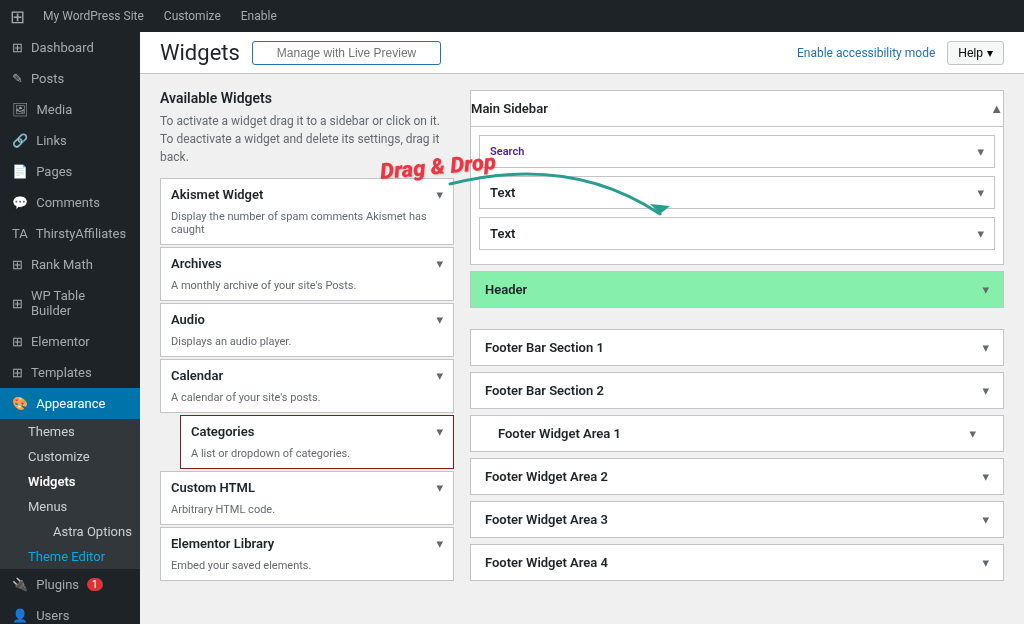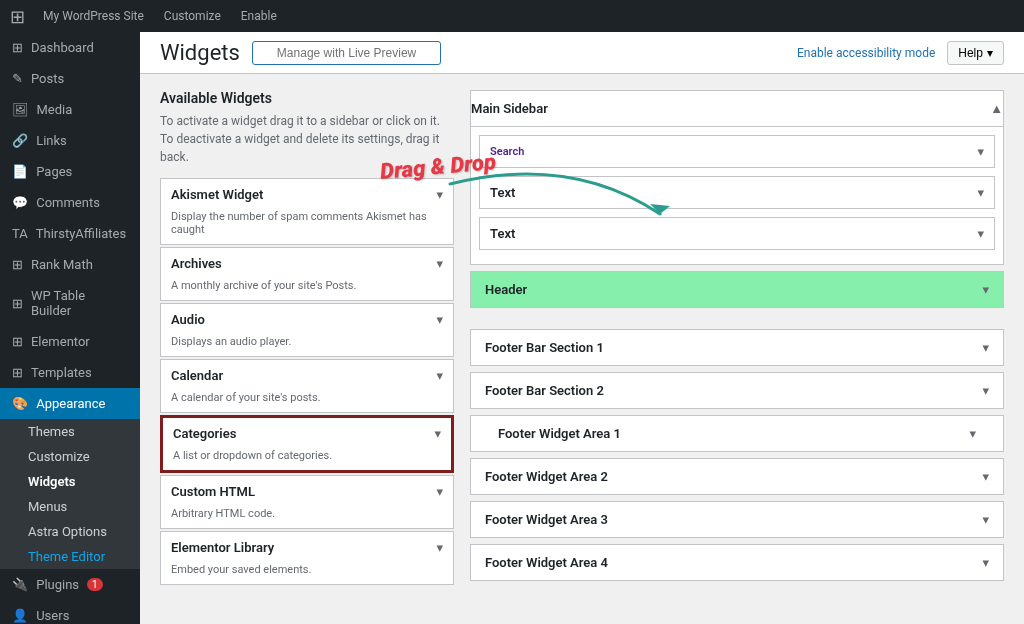--- a/index.html
+++ b/index.html
@@ -72,21 +72,21 @@
         <span>🎨</span>
         <span>Appearance</span>
 
       </div>
 
       <div style="background:#32373c;">
         <div style="padding:5px 12px 5px 28px;color:#ccd0d4;cursor:pointer;font-size:13px;">Themes</div>
         <div style="padding:5px 12px 5px 28px;color:#ccd0d4;cursor:pointer;font-size:13px;">Customize</div>
         <div style="padding:5px 12px 5px 28px;color:#fff;cursor:pointer;font-size:13px;font-weight:600;position:relative;">Widgets</div>
         <div style="padding:5px 12px 5px 28px;color:#ccd0d4;cursor:pointer;font-size:13px;">Menus</div>
-        <div style="padding:5px 4px 5px 28px;color:#ccd0d4;cursor:pointer;font-size:13px;">Astra Options</div>
+        <div style="padding:5px 4px 5px 28px;color:#ccd0d4;cursor:pointer;font-size:13px;margin-left:25px;">Astra Options</div>
         <div style="padding:5px 12px 5px 28px;color:#0ea5e9;cursor:pointer;font-size:13px;">Theme Editor</div>
       </div>
 
       <div style="display:flex;align-items:center;gap:8px;padding:8px 12px;cursor:pointer;color:#a7aaad;font-size:13px;">
         <span>🔌</span>
         <span>Plugins</span>
         <span style="background:#d63638;color:#fff;border-radius:10px;font-size:10px;padding:1px 5px;">1</span>
       </div>
       <div style="display:flex;align-items:center;gap:8px;padding:8px 12px;cursor:pointer;color:#a7aaad;font-size:13px;">
         <span>👤</span>
@@ -142,21 +142,21 @@
           </div>
 
           <div style="background:#fff;border:1px solid #c3c4c7;margin-bottom:2px;">
             <div style="display:flex;justify-content:space-between;align-items:center;padding:8px 10px;cursor:pointer;">
               <span style="font-size:13px;font-weight:600;color:#1d2327;">Calendar</span>
               <span style="color:#646970;">▾</span>
             </div>
             <div style="font-size:11px;color:#646970;padding:0 10px 8px;">A calendar of your site's posts.</div>
           </div>
 
-          <div style="background:#fff;border:3px solid #7f1d1d;margin-bottom:2px;">
+          <div style="background:#fff;border:1px solid #7f1d1d;margin-bottom:2px;margin-left:20px;">
             <div style="display:flex;justify-content:space-between;align-items:center;padding:8px 10px;cursor:pointer;">
               <span style="font-size:13px;font-weight:600;color:#1d2327;">Categories</span>
               <span style="color:#646970;">▾</span>
             </div>
             <div style="font-size:11px;color:#646970;padding:0 10px 8px;">A list or dropdown of categories.</div>
           </div>
 
           <div style="background:#fff;border:1px solid #c3c4c7;margin-bottom:2px;">
             <div style="display:flex;justify-content:space-between;align-items:center;padding:8px 10px;cursor:pointer;">
               <span style="font-size:13px;font-weight:600;color:#1d2327;">Custom HTML</span>

